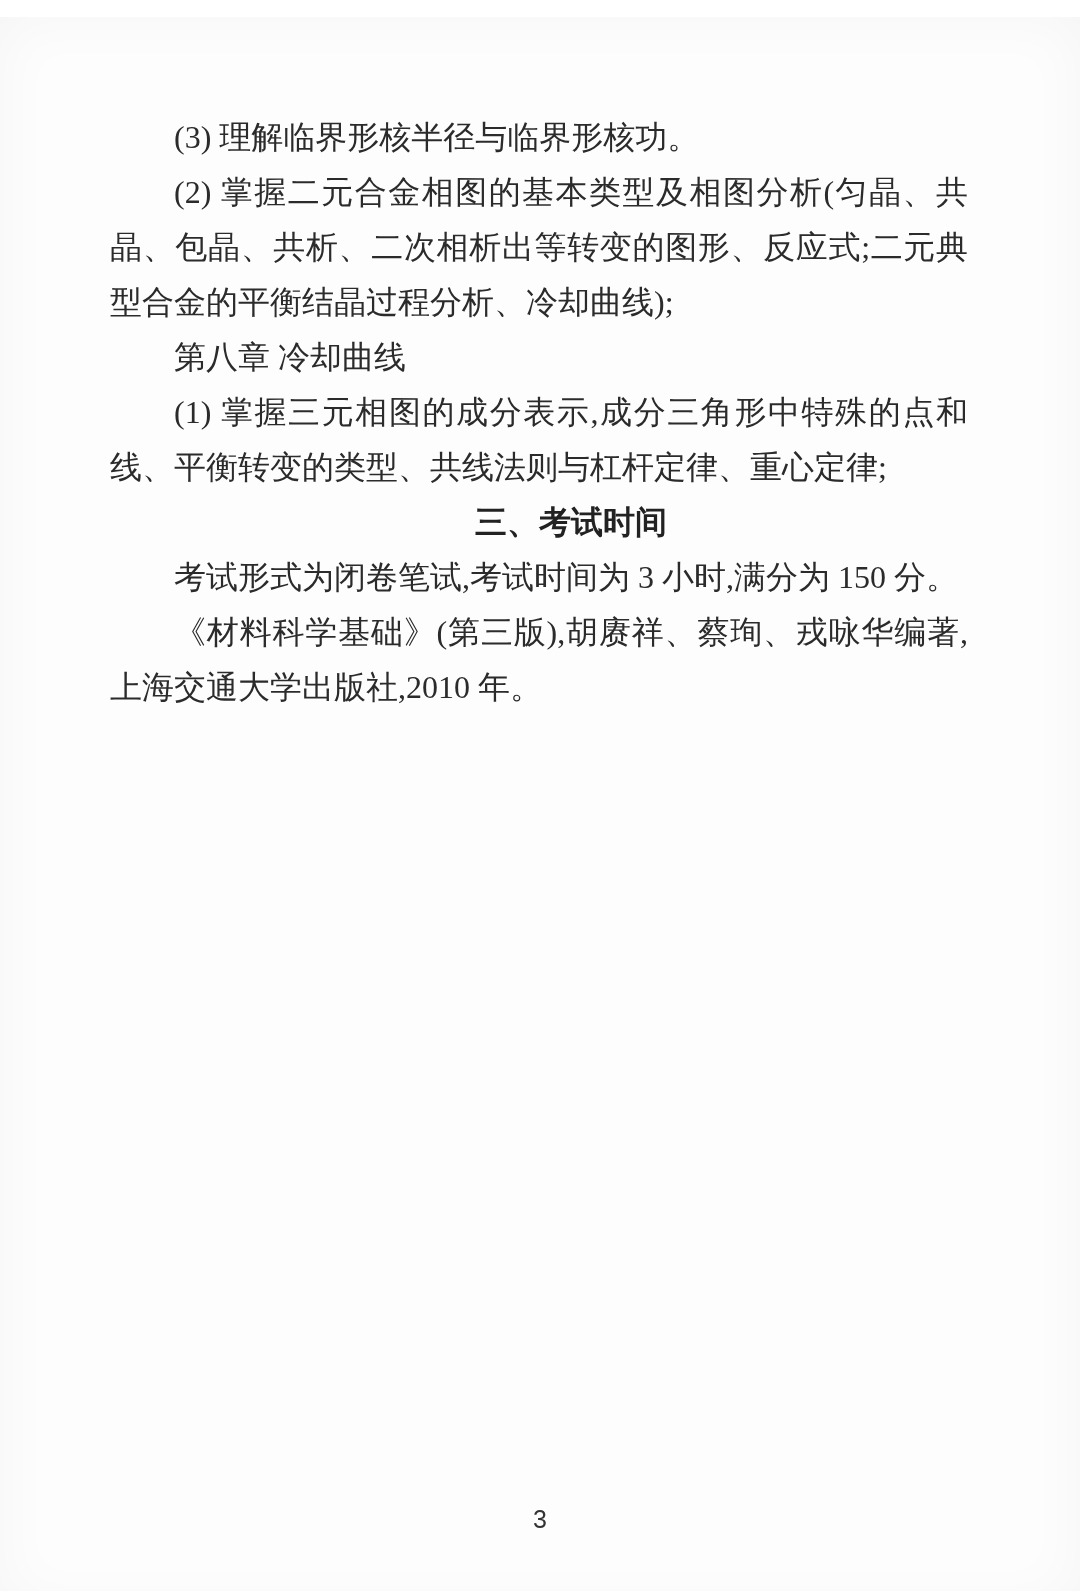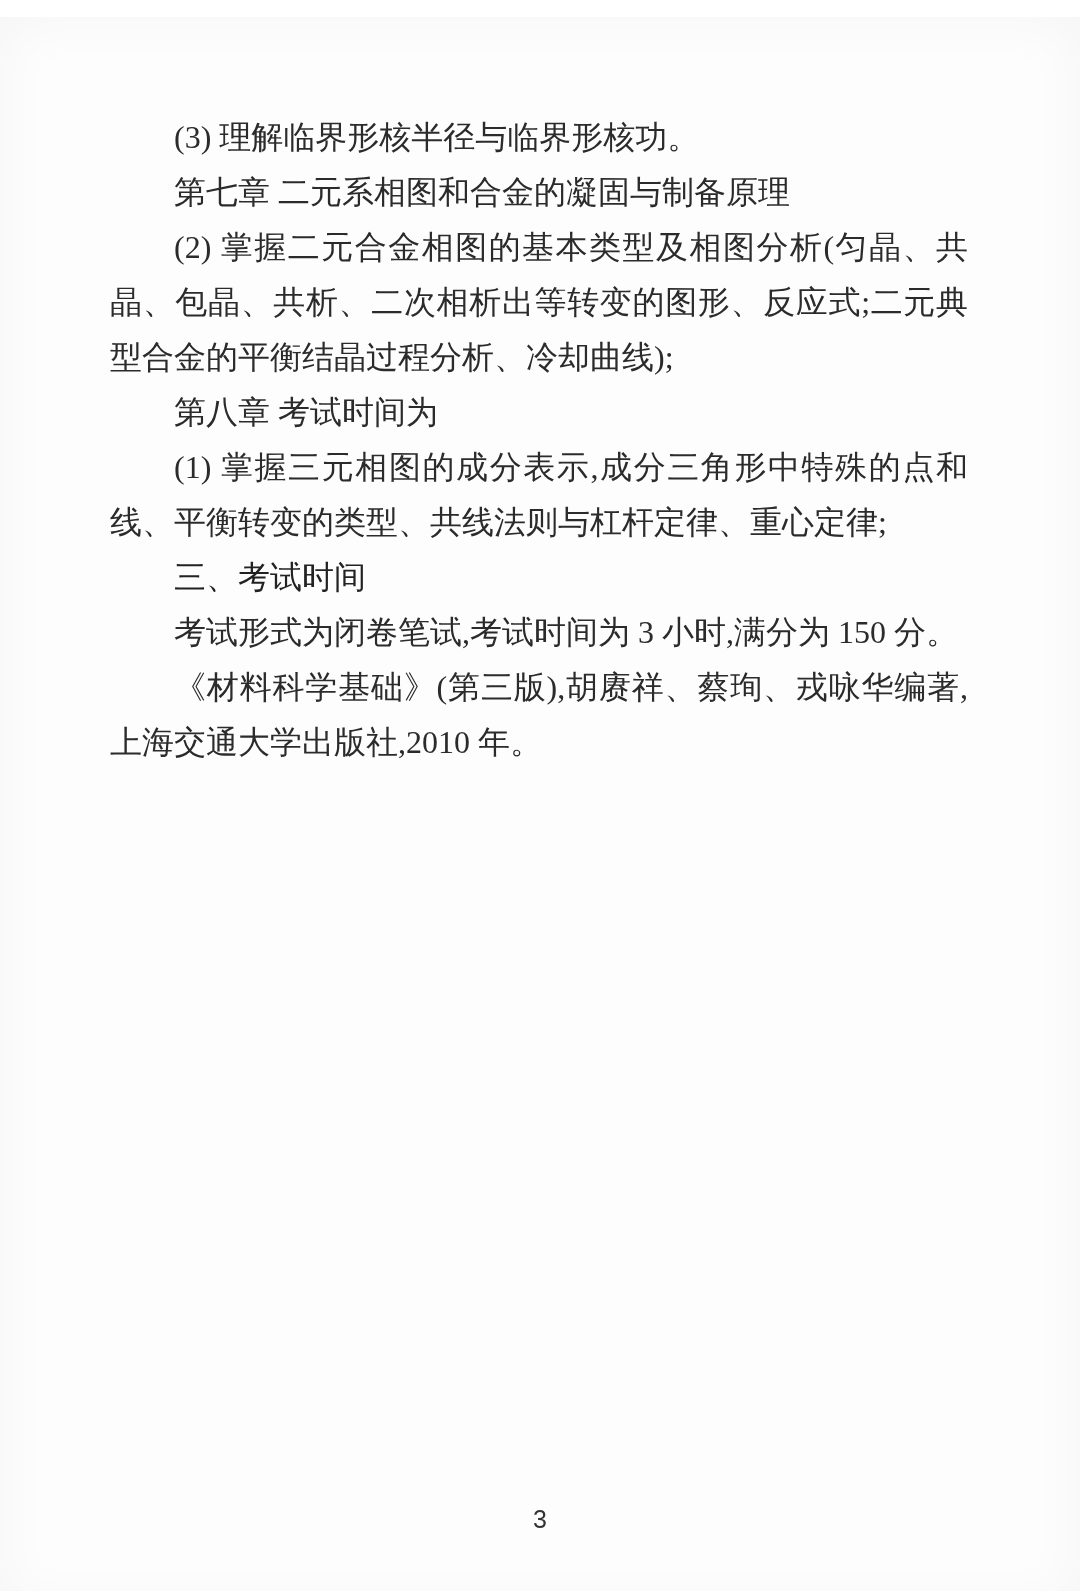--- a/index.html
+++ b/index.html
@@ -30,44 +30,43 @@
     font-size: 32px;
     line-height: 55px;
     color: #2b2b2b;
     text-align: justify;
     text-justify: inter-ideograph;
     text-indent: 64px;
     word-break: break-all;
   }
   .content p.heading {
     font-family: "Liberation Sans", "DejaVu Sans", sans-serif;
-    font-weight: normal;
+    font-weight: bold;
     color: #222222;
-    text-align: left;
+    text-align: center;
   }
   .page-number {
     position: absolute;
     top: 1486px;
     left: 0;
     width: 100%;
     text-align: center;
     font-family: "Liberation Sans", "DejaVu Sans", sans-serif;
     font-size: 25px;
     line-height: 32px;
     color: #333333;
   }
 </style>
 </head>
 <body>
 
 <div class="page">
   <div class="content">
     <p>(3) 理解临界形核半径与临界形核功。</p>
-    <p>第七章 二元系相图和合金的凝固与制备原理</p>
     <p>(2) 掌握二元合金相图的基本类型及相图分析(匀晶、共晶、包晶、共析、二次相析出等转变的图形、反应式;二元典型合金的平衡结晶过程分析、冷却曲线);</p>
-    <p>第八章 考试时间为</p>
+    <p>第八章 冷却曲线</p>
     <p>(1) 掌握三元相图的成分表示,成分三角形中特殊的点和线、平衡转变的类型、共线法则与杠杆定律、重心定律;</p>
     <p class="heading">三、考试时间</p>
     <p>考试形式为闭卷笔试,考试时间为 3 小时,满分为 150 分。</p>
     <p>《材料科学基础》(第三版),胡赓祥、蔡珣、戎咏华编著,上海交通大学出版社,2010 年。</p>
   </div>
   <div class="page-number">3</div>
 </div>
 
 </body></html>

